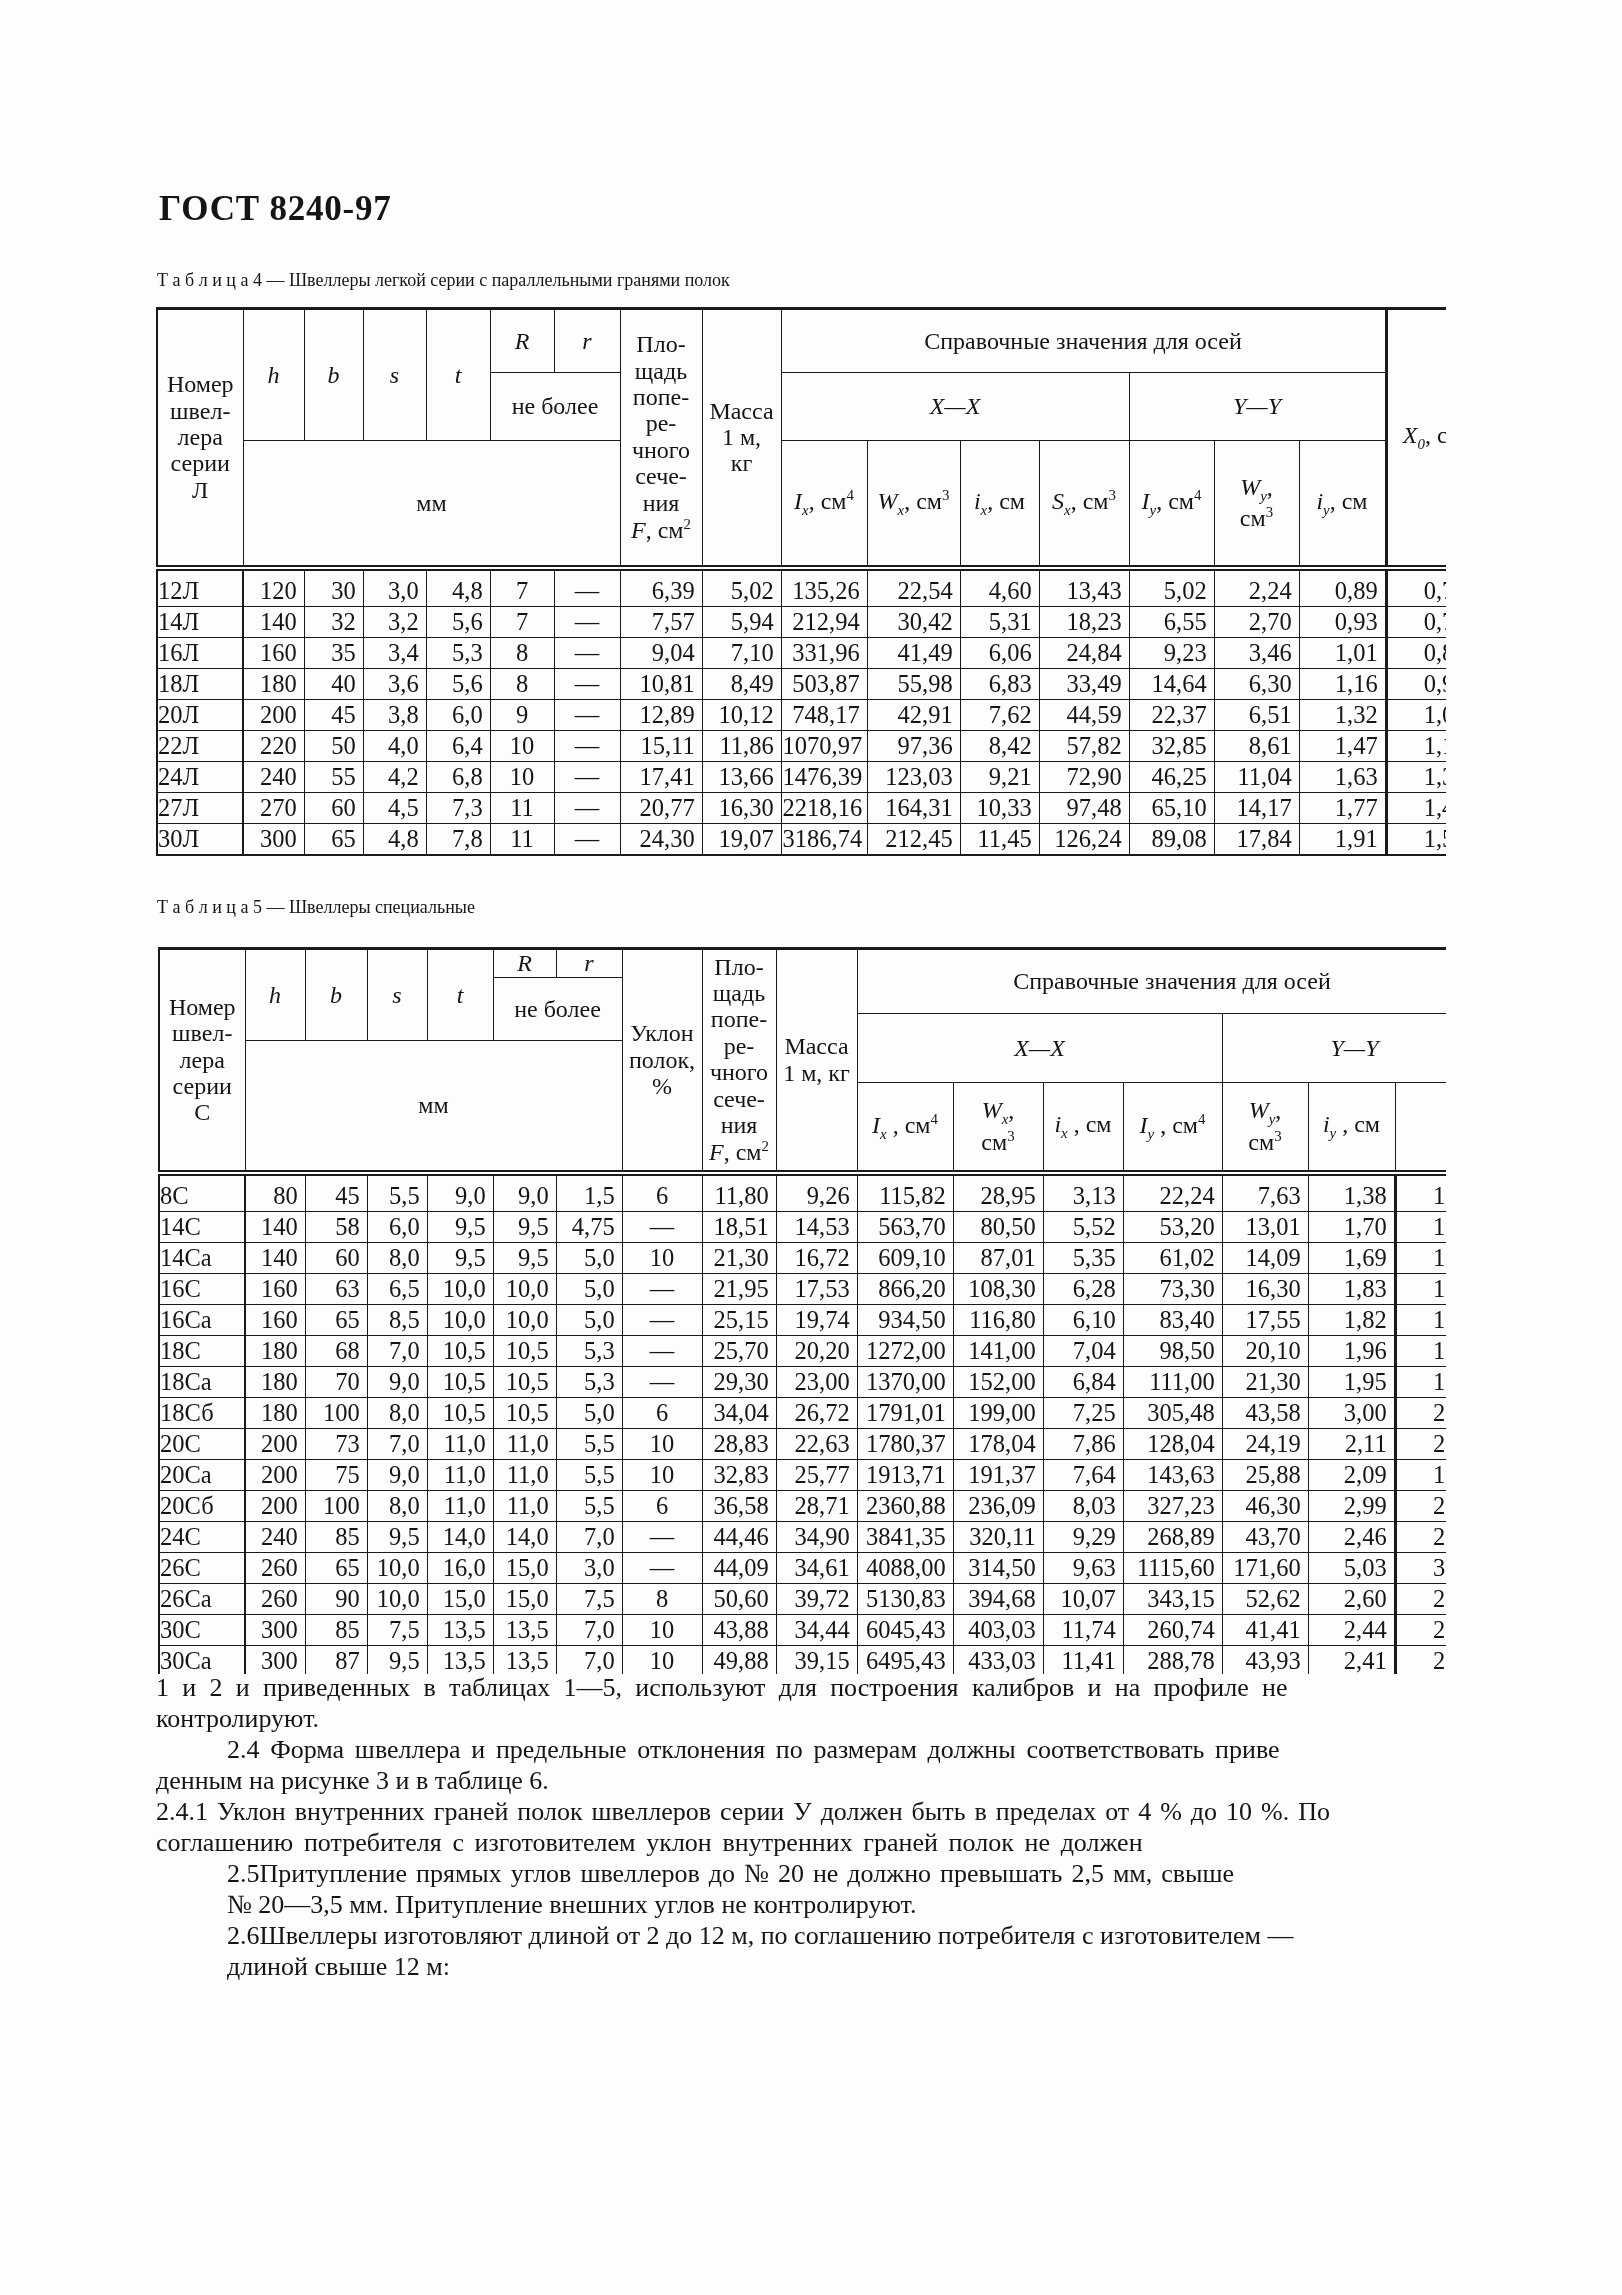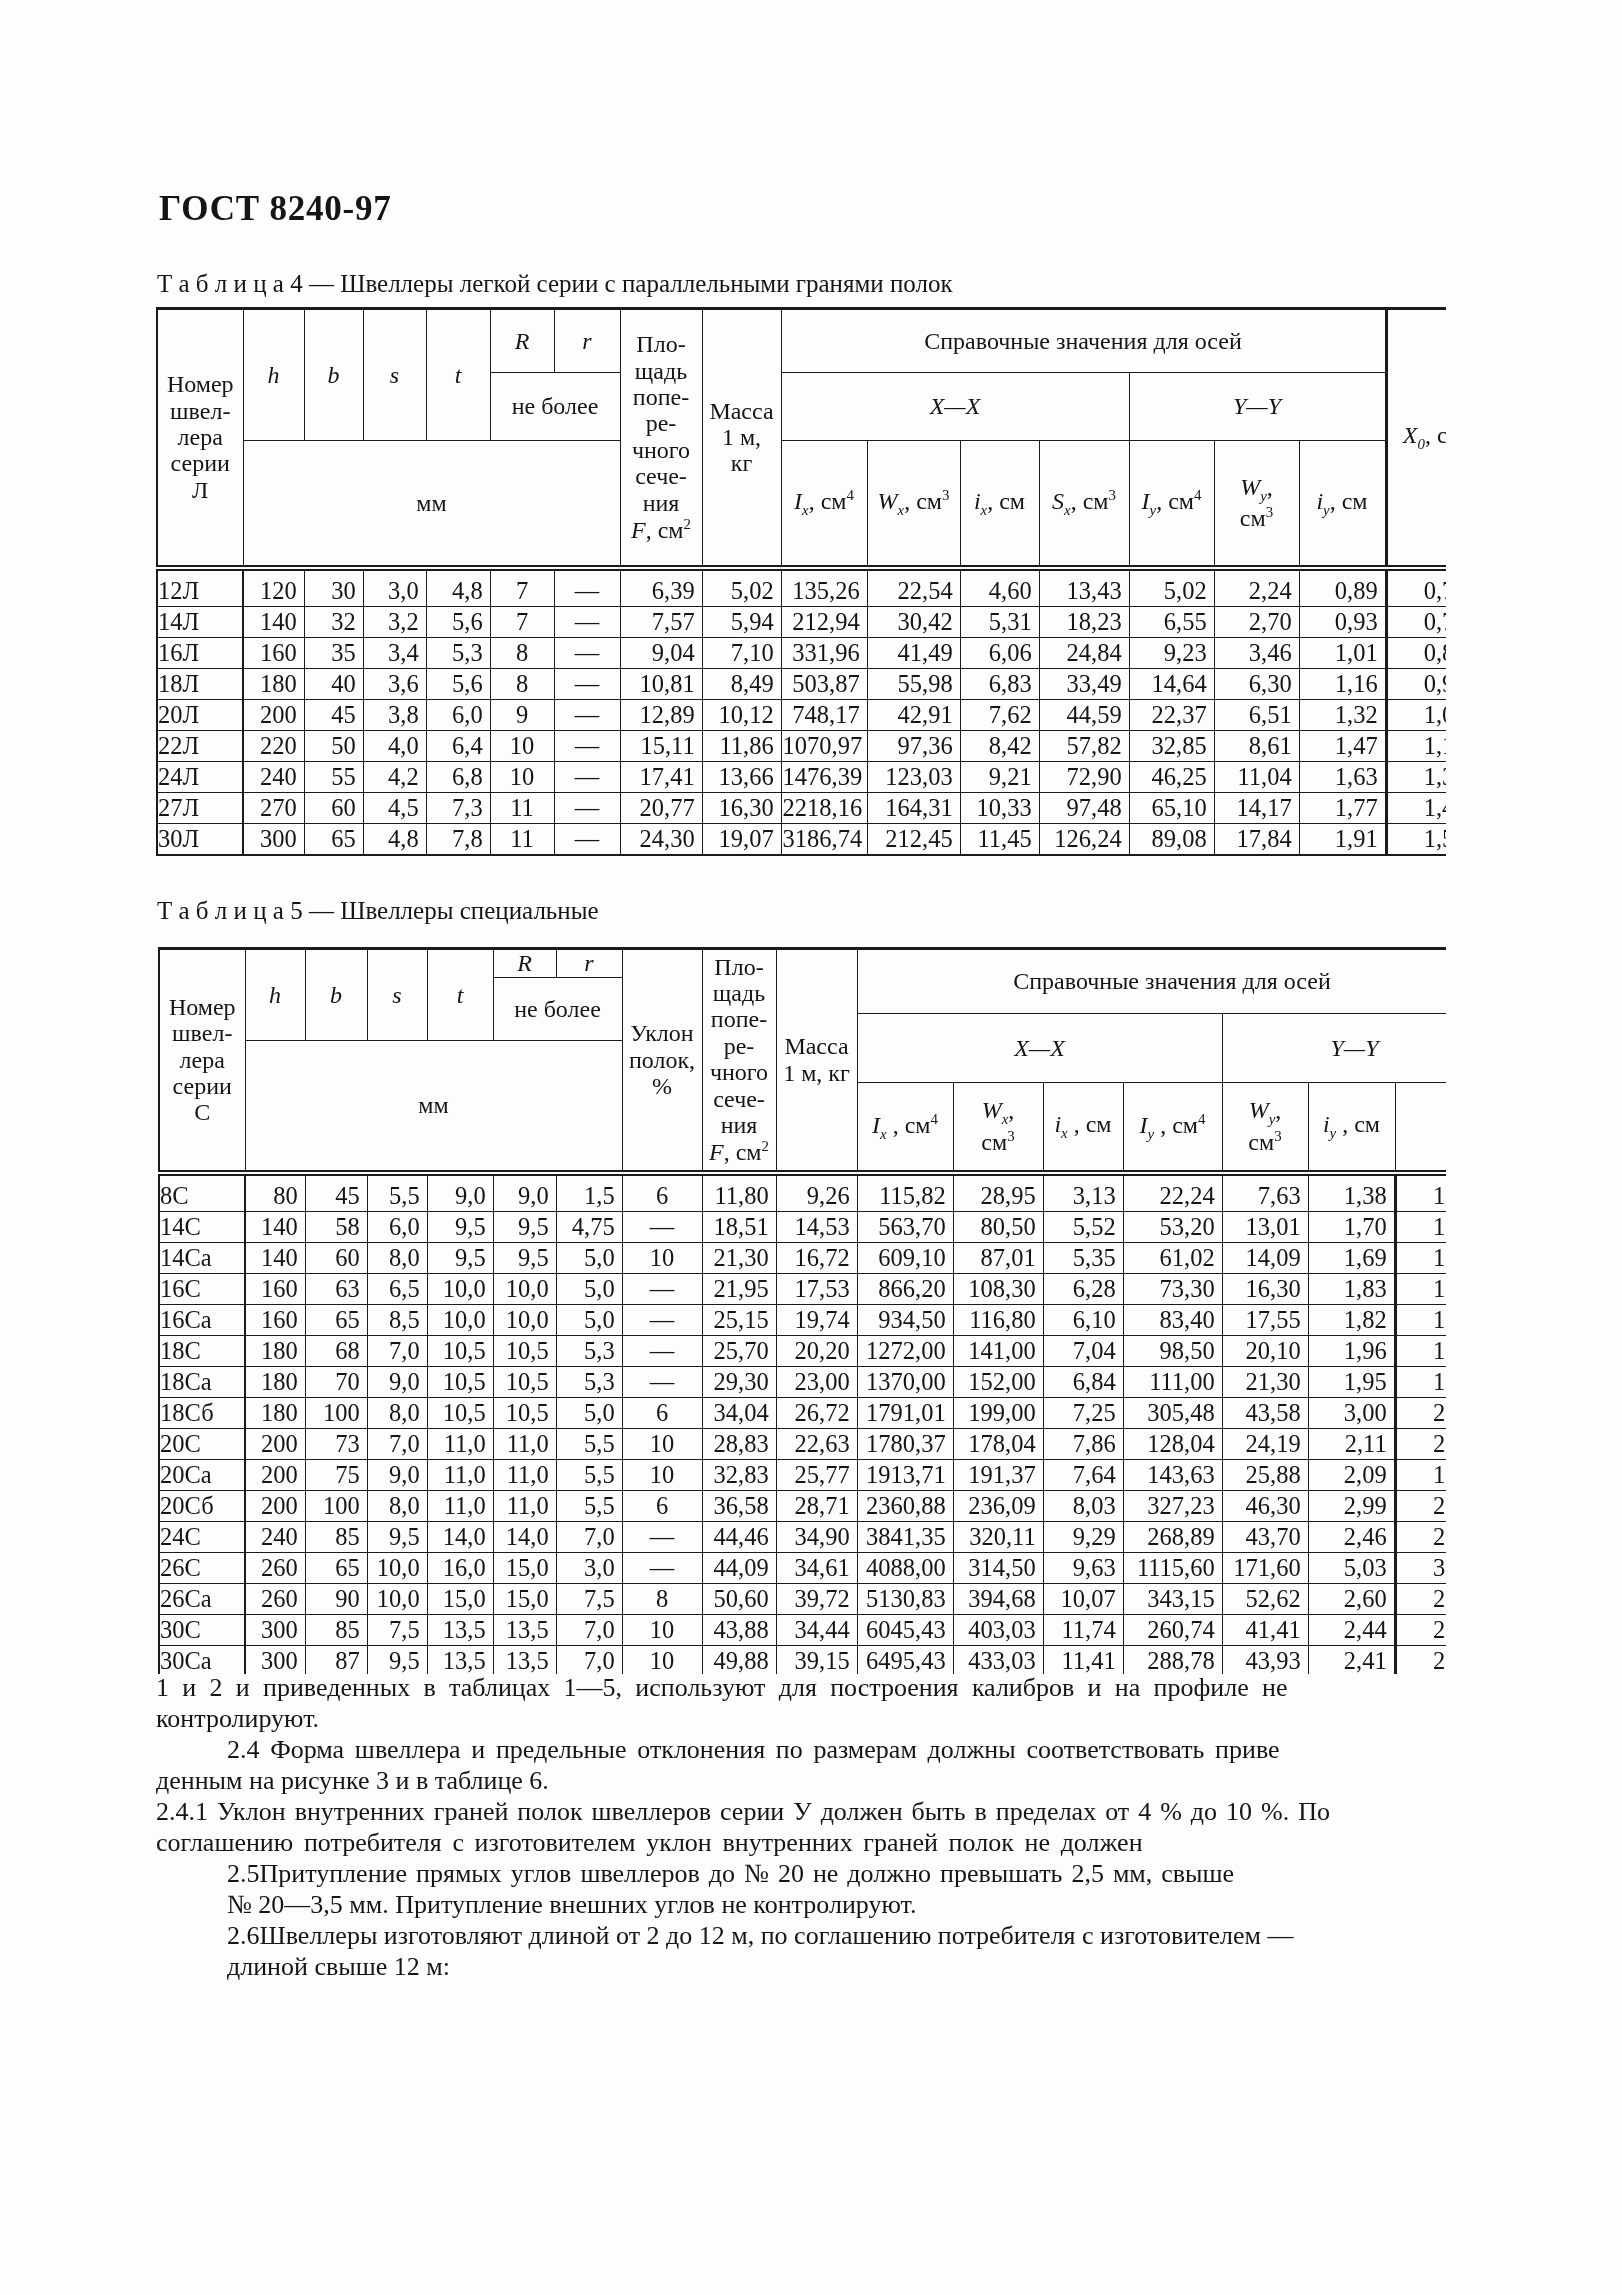--- a/index.html
+++ b/index.html
@@ -11,21 +11,21 @@
     color:#151515;
     overflow:hidden;
   }
   .abs{position:absolute;}
   #doc-title{
     left:159px;top:189px;
     font-size:35px;font-weight:bold;letter-spacing:0.8px;
   }
   .tbl-caption{
     left:157px;
-    font-size:25px;
+    font-size:18px;
     white-space:nowrap;
   }
   #caption-t4{top:270px;}
   #caption-t5{top:897px;}
   .tbl-wrap{overflow:hidden;}
   #t4-wrap{left:156px;top:307px;width:1290px;height:551px;}
   #t5-wrap{left:158px;top:947px;width:1288px;height:727px;}
   table{
     table-layout:fixed;
     border-collapse:collapse;

